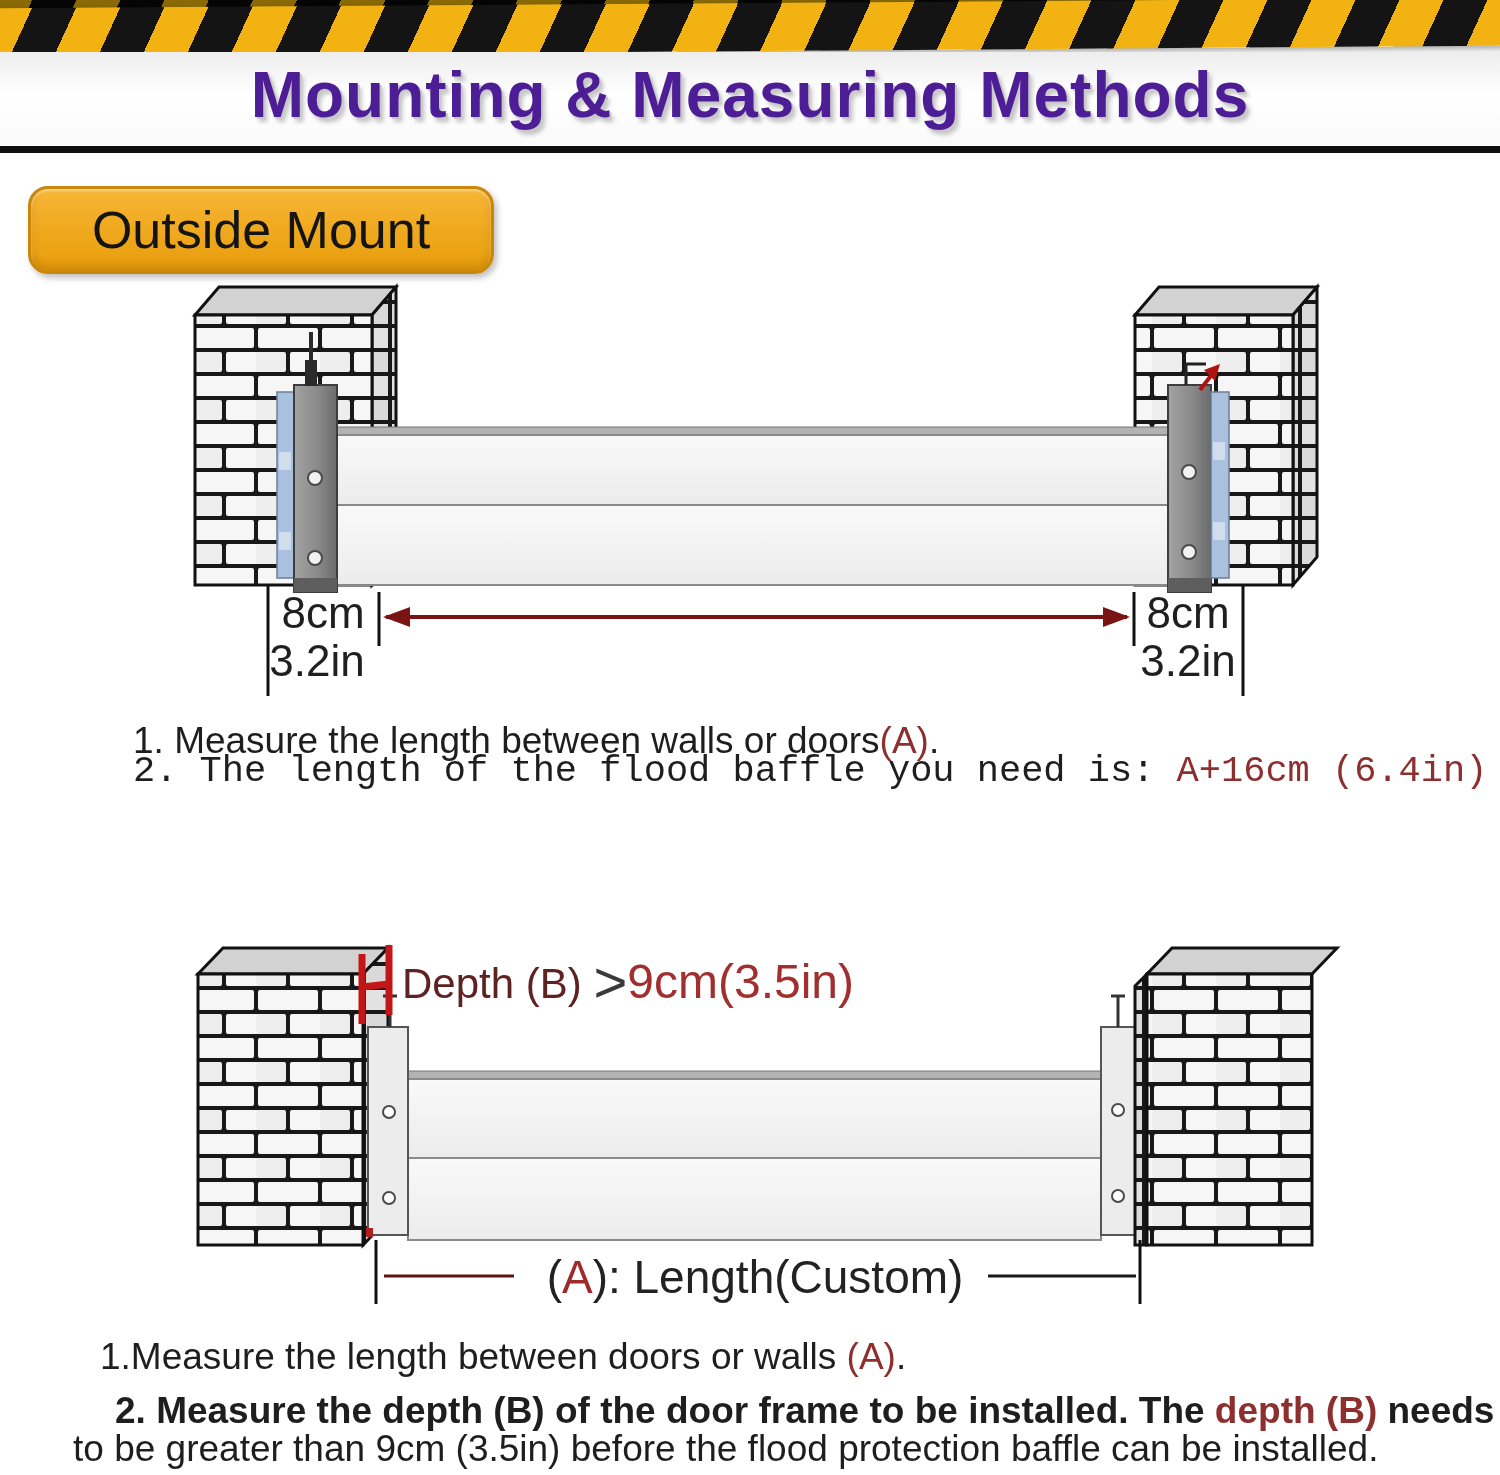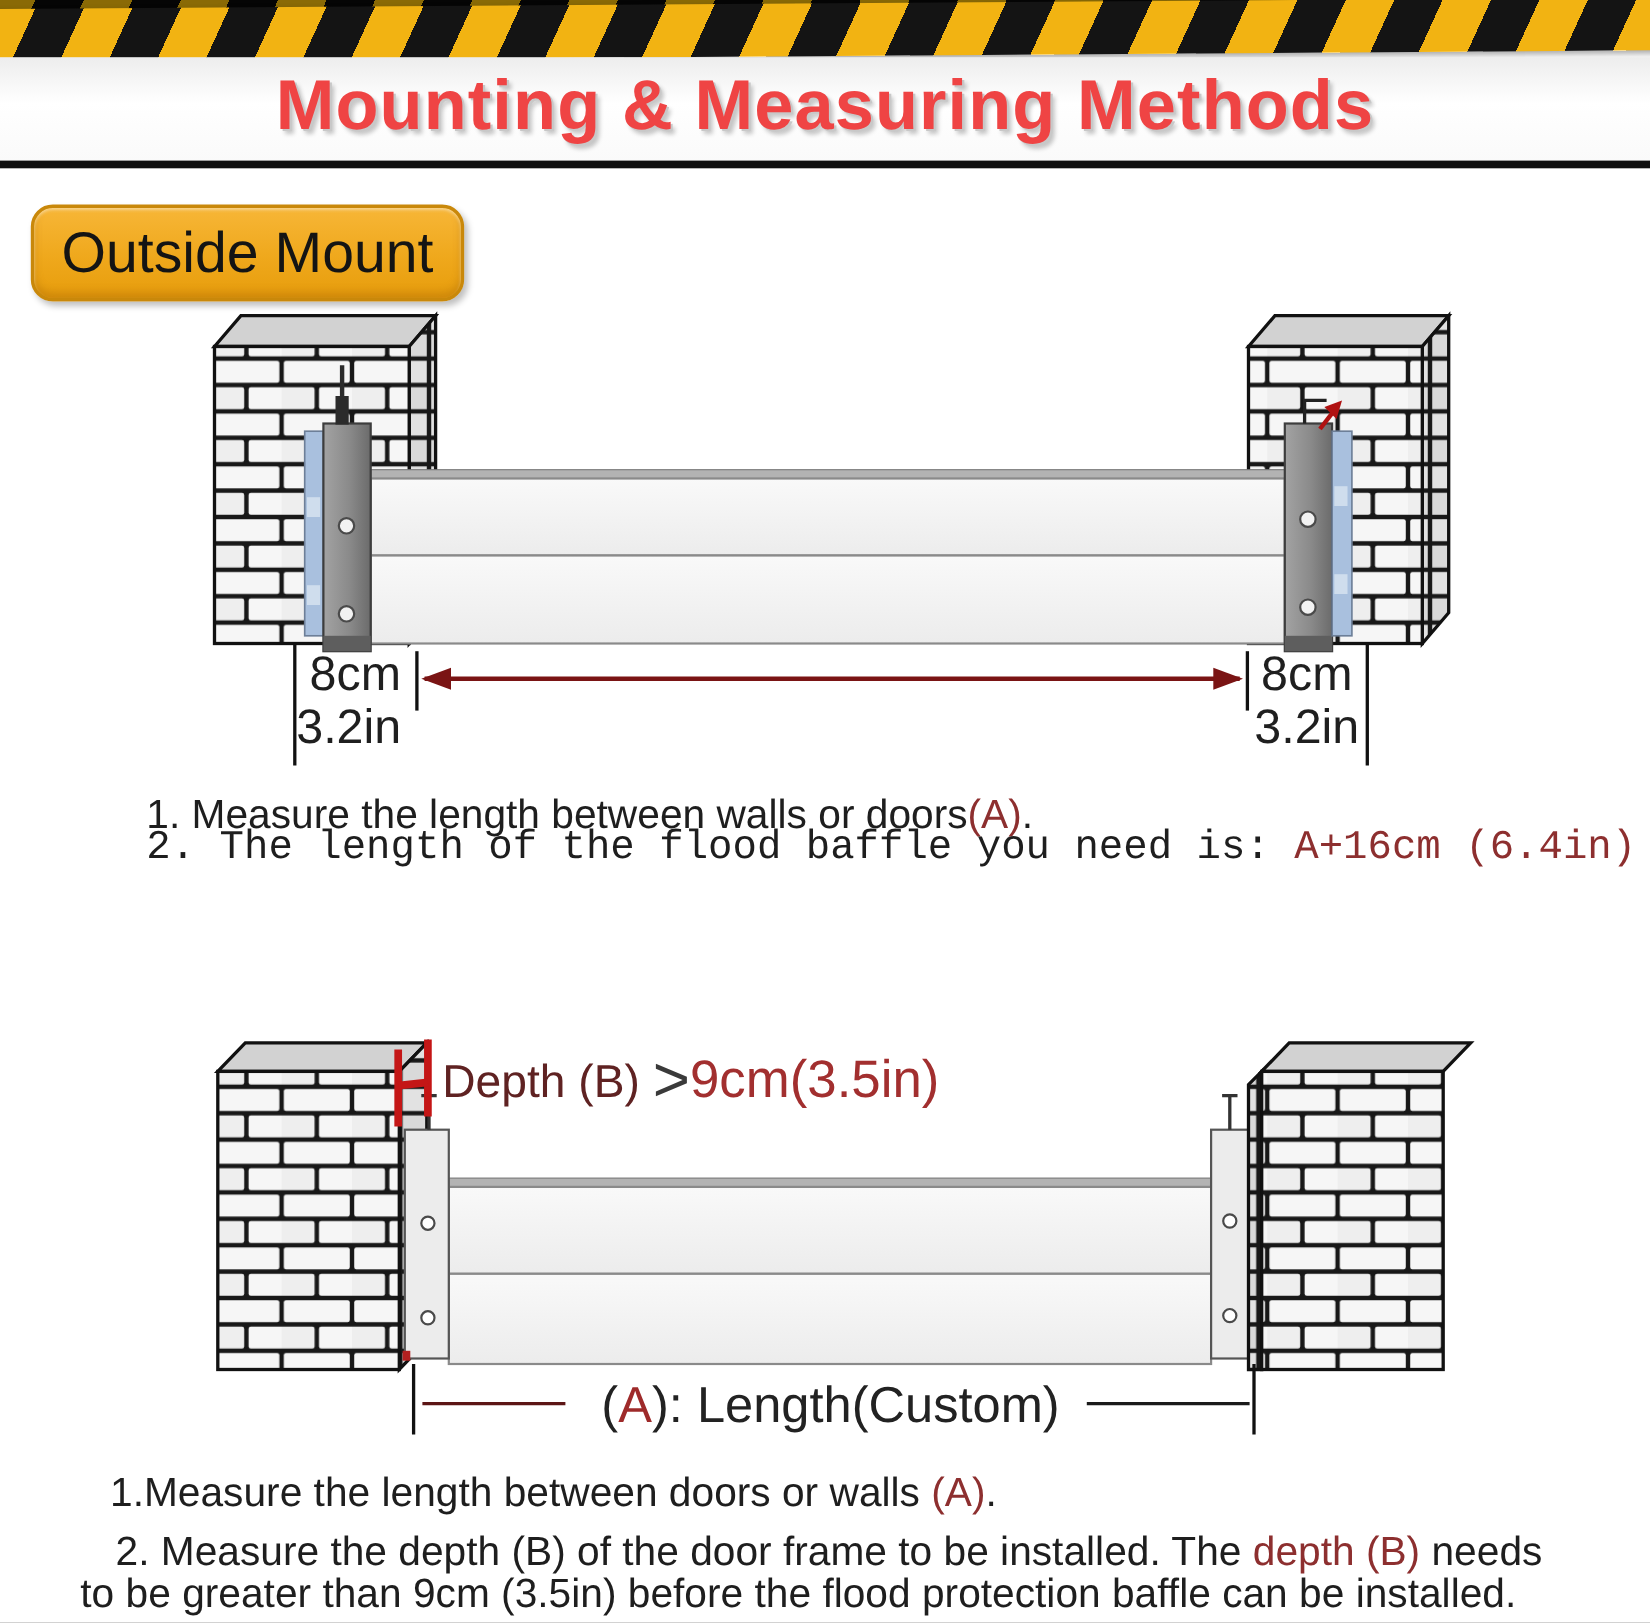--- a/index.html
+++ b/index.html
@@ -9,30 +9,30 @@
 
   
   .tape-back { top:0; left:-12px; right:-12px; height:12px;
     background:repeating-linear-gradient(115deg,#8a6a06 0 40px,#050505 40px 80px); }
   .tape { top:3px; left:-12px; right:-12px; height:48px;
     background:repeating-linear-gradient(115deg,#f2b312 0 40px,#141414 40px 80px);
     transform:rotate(-0.4deg); box-shadow:0 3px 6px rgba(0,0,0,.35); }
   .title-band { top:52px; left:0; right:0; height:94px;
     background:linear-gradient(180deg,#ededed,#ffffff 45%,#fafafa); }
   .page-title { top:58px; left:0; right:0; text-align:center;
-    font-size:64px; font-weight:bold; letter-spacing:1px; color:#ef4444;
+    font-size:64px; font-weight:bold; letter-spacing:1px; color:#4c1d95;
     text-shadow:2px 2px 0 #c8c8c8, 4px 5px 4px rgba(0,0,0,.22); }
   .hrule { top:146px; left:0; right:0; height:7px; background:#0f0f0f; }
 
   
   .badge { border:3px solid #c9880a; border-radius:20px; color:#141414;
     background:linear-gradient(180deg,#f7b637,#efa81c 55%,#e79d0c);
     box-shadow:3px 4px 6px rgba(0,0,0,.25), inset 0 2px 3px rgba(255,255,255,.45), inset 0 -5px 8px rgba(140,80,0,.28);
     display:flex; align-items:center; justify-content:center; }
-  .badge-outside { left:28px; top:186px; width:394px; height:88px; font-size:52px; }
+  .badge-outside { left:28px; top:186px; width:466px; height:88px; font-size:52px; }
   .badge-inside  { left:25px; top:840px; width:402px; height:90px; font-size:54px; }
 
   
   .meas { color:#1f1f1f; font-size:44px; text-align:center; }
   .lbl-8cm-left  { left:270px; top:588px; width:106px; }
   .lbl-32in-left { left:258px; top:636px; width:118px; }
   .lbl-8cm-right { left:1136px; top:588px; width:104px; }
   .lbl-32in-right{ left:1128px; top:636px; width:120px; }
   .lbl-span { left:430px; top:628px; width:680px; text-align:center; color:#2a2a2a; font-size:42px; }
   .lbl-span .big-a { color:#cf1c1c; font-weight:bold; font-size:58px; }
@@ -44,21 +44,21 @@
 
   .depth-lbl { left:402px; top:948px; white-space:nowrap; }
   .depth-lbl .d1 { font-size:42px; color:#5f2222; }
   .depth-lbl .d2 { font-size:58px; color:#3a3a3a; vertical-align:-4px; }
   .depth-lbl .d3 { font-size:48px; color:#a22f2f; }
 
   .len-lbl { left:520px; top:1250px; width:470px; text-align:center; font-size:46px; color:#222; white-space:nowrap; }
   .len-lbl .red { color:#9e2a2a; }
 
   .in-step1  { left:100px; top:1336px; }
-  .in-step2a { left:105px; top:1390px; }
+  .in-step2a { left:115px; top:1390px;font-weight:bold; }
   .in-step2b { left:73px;  top:1428px; }
 </style>
 </head>
 <body>
 
 <div class="page">
 
   <div class="abs tape-back"></div>
   <div class="abs tape"></div>
   <div class="abs title-band"></div>

